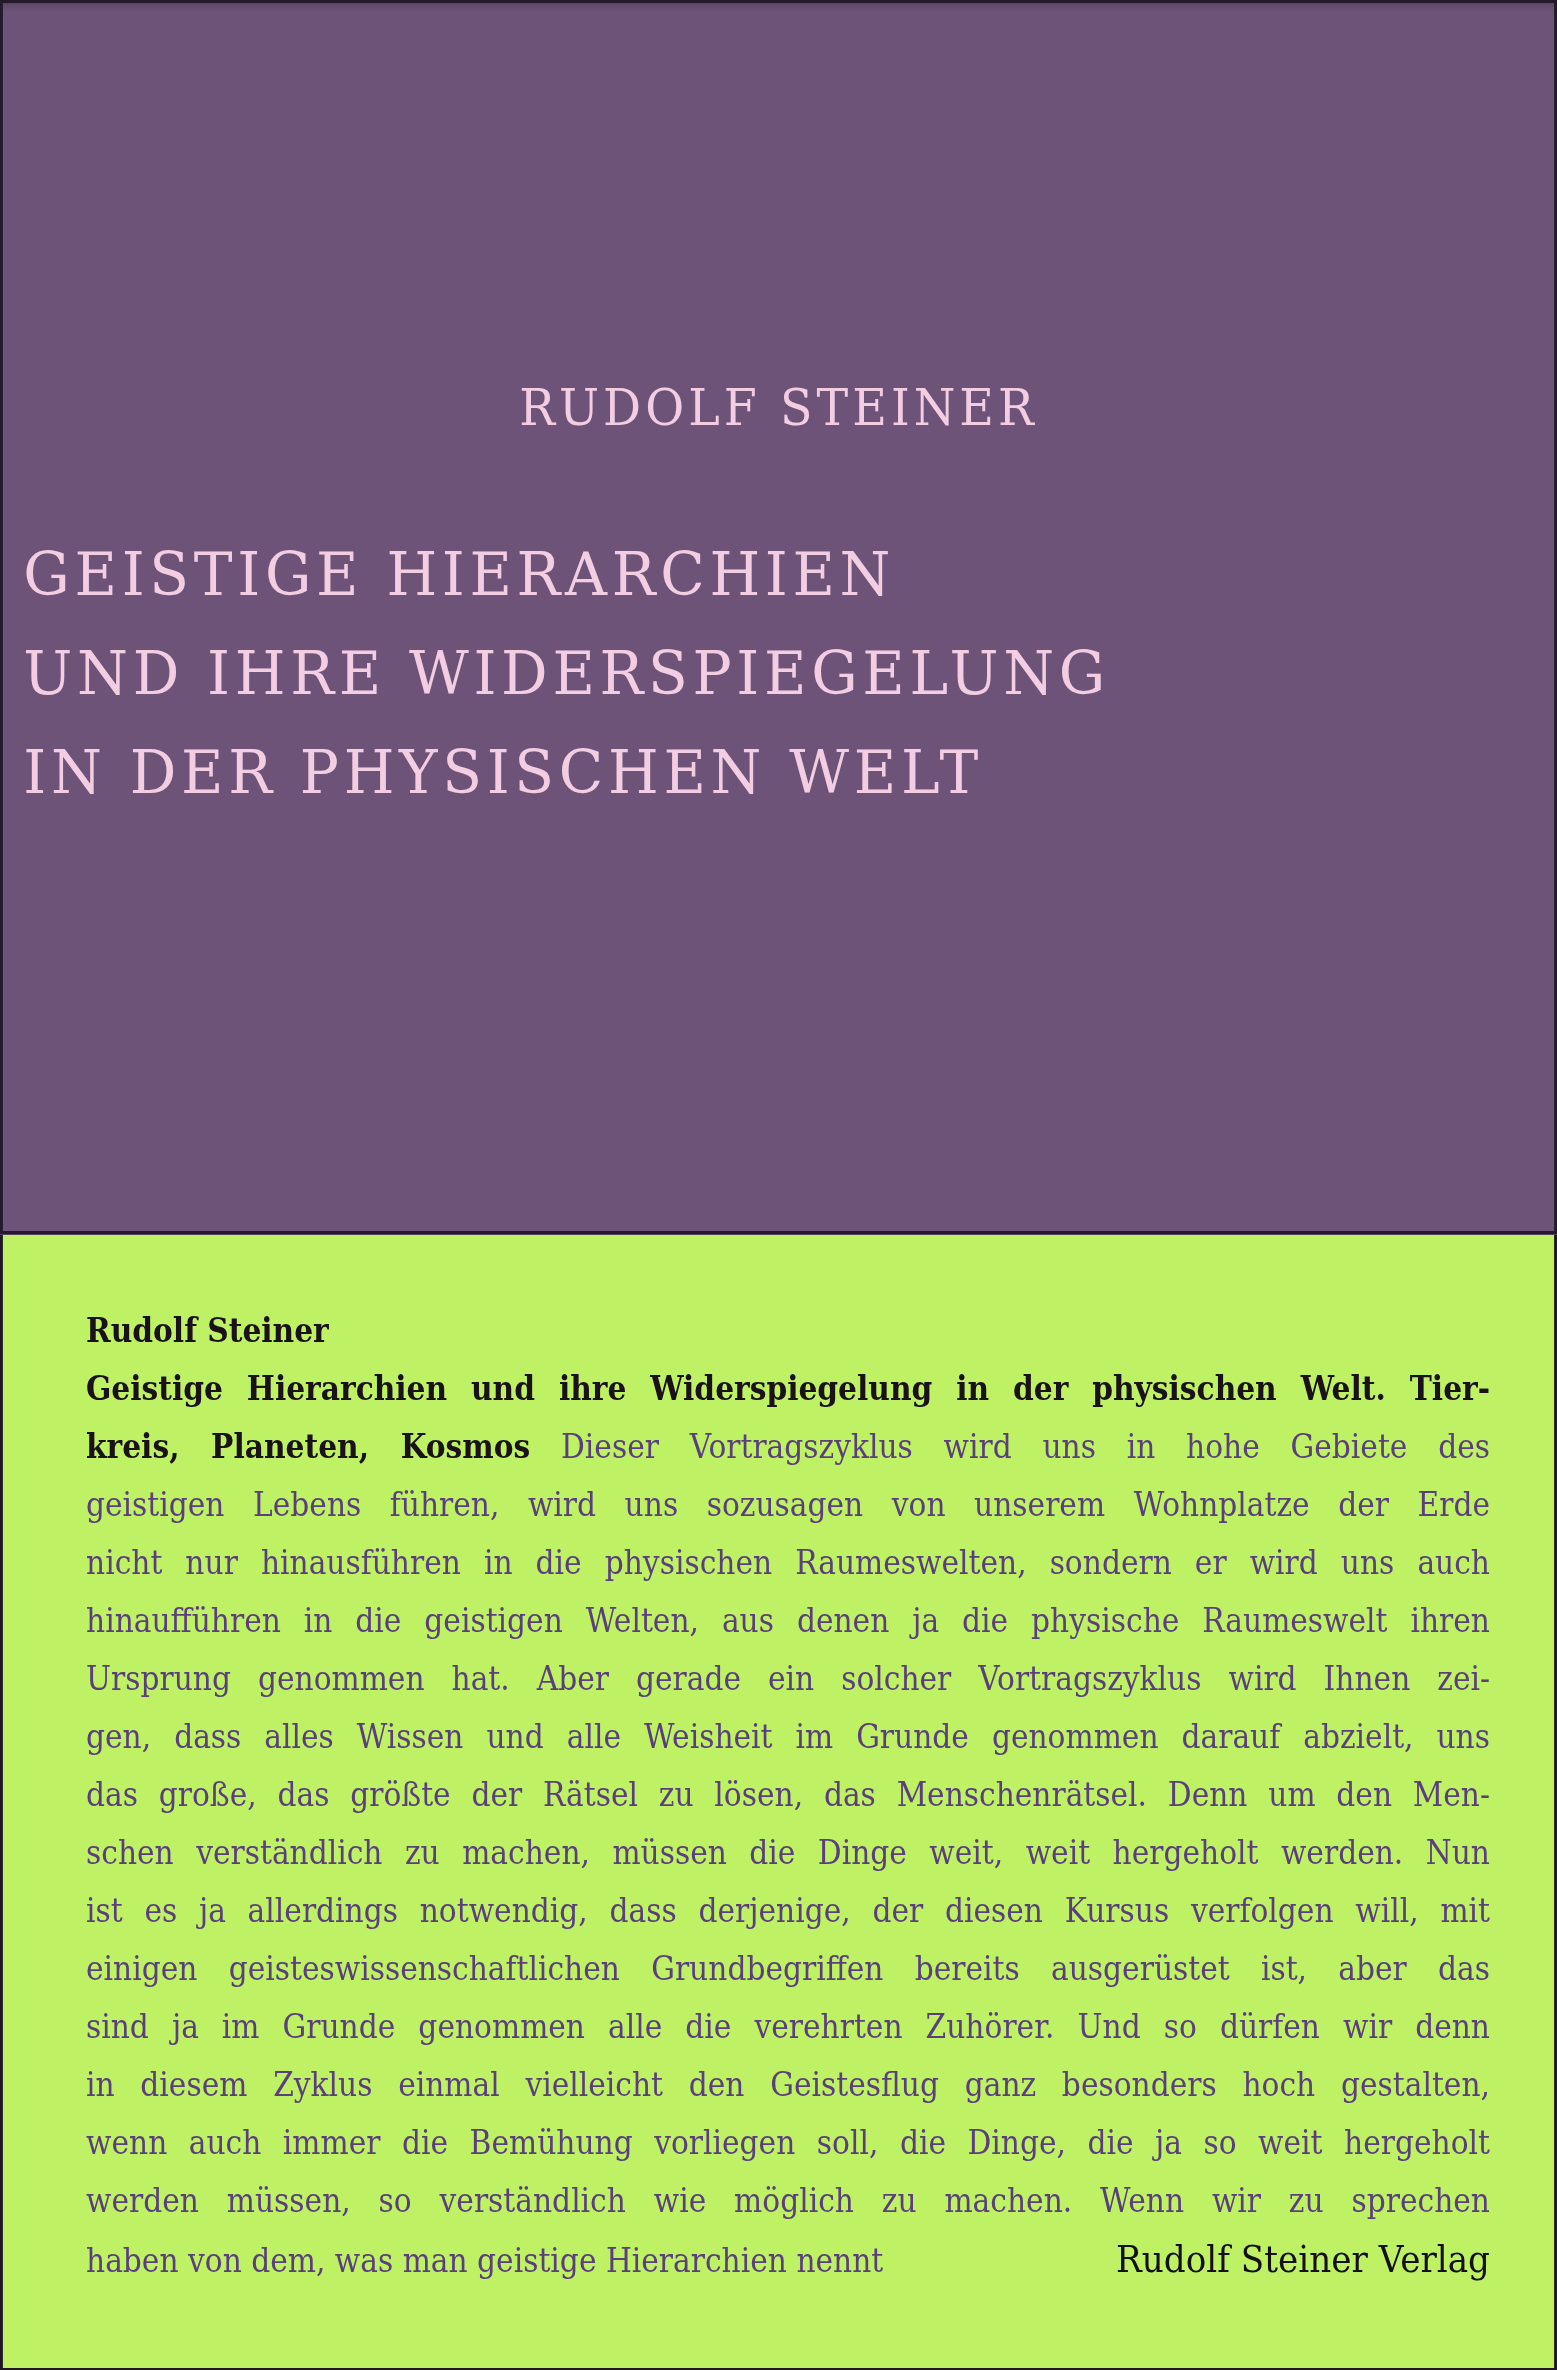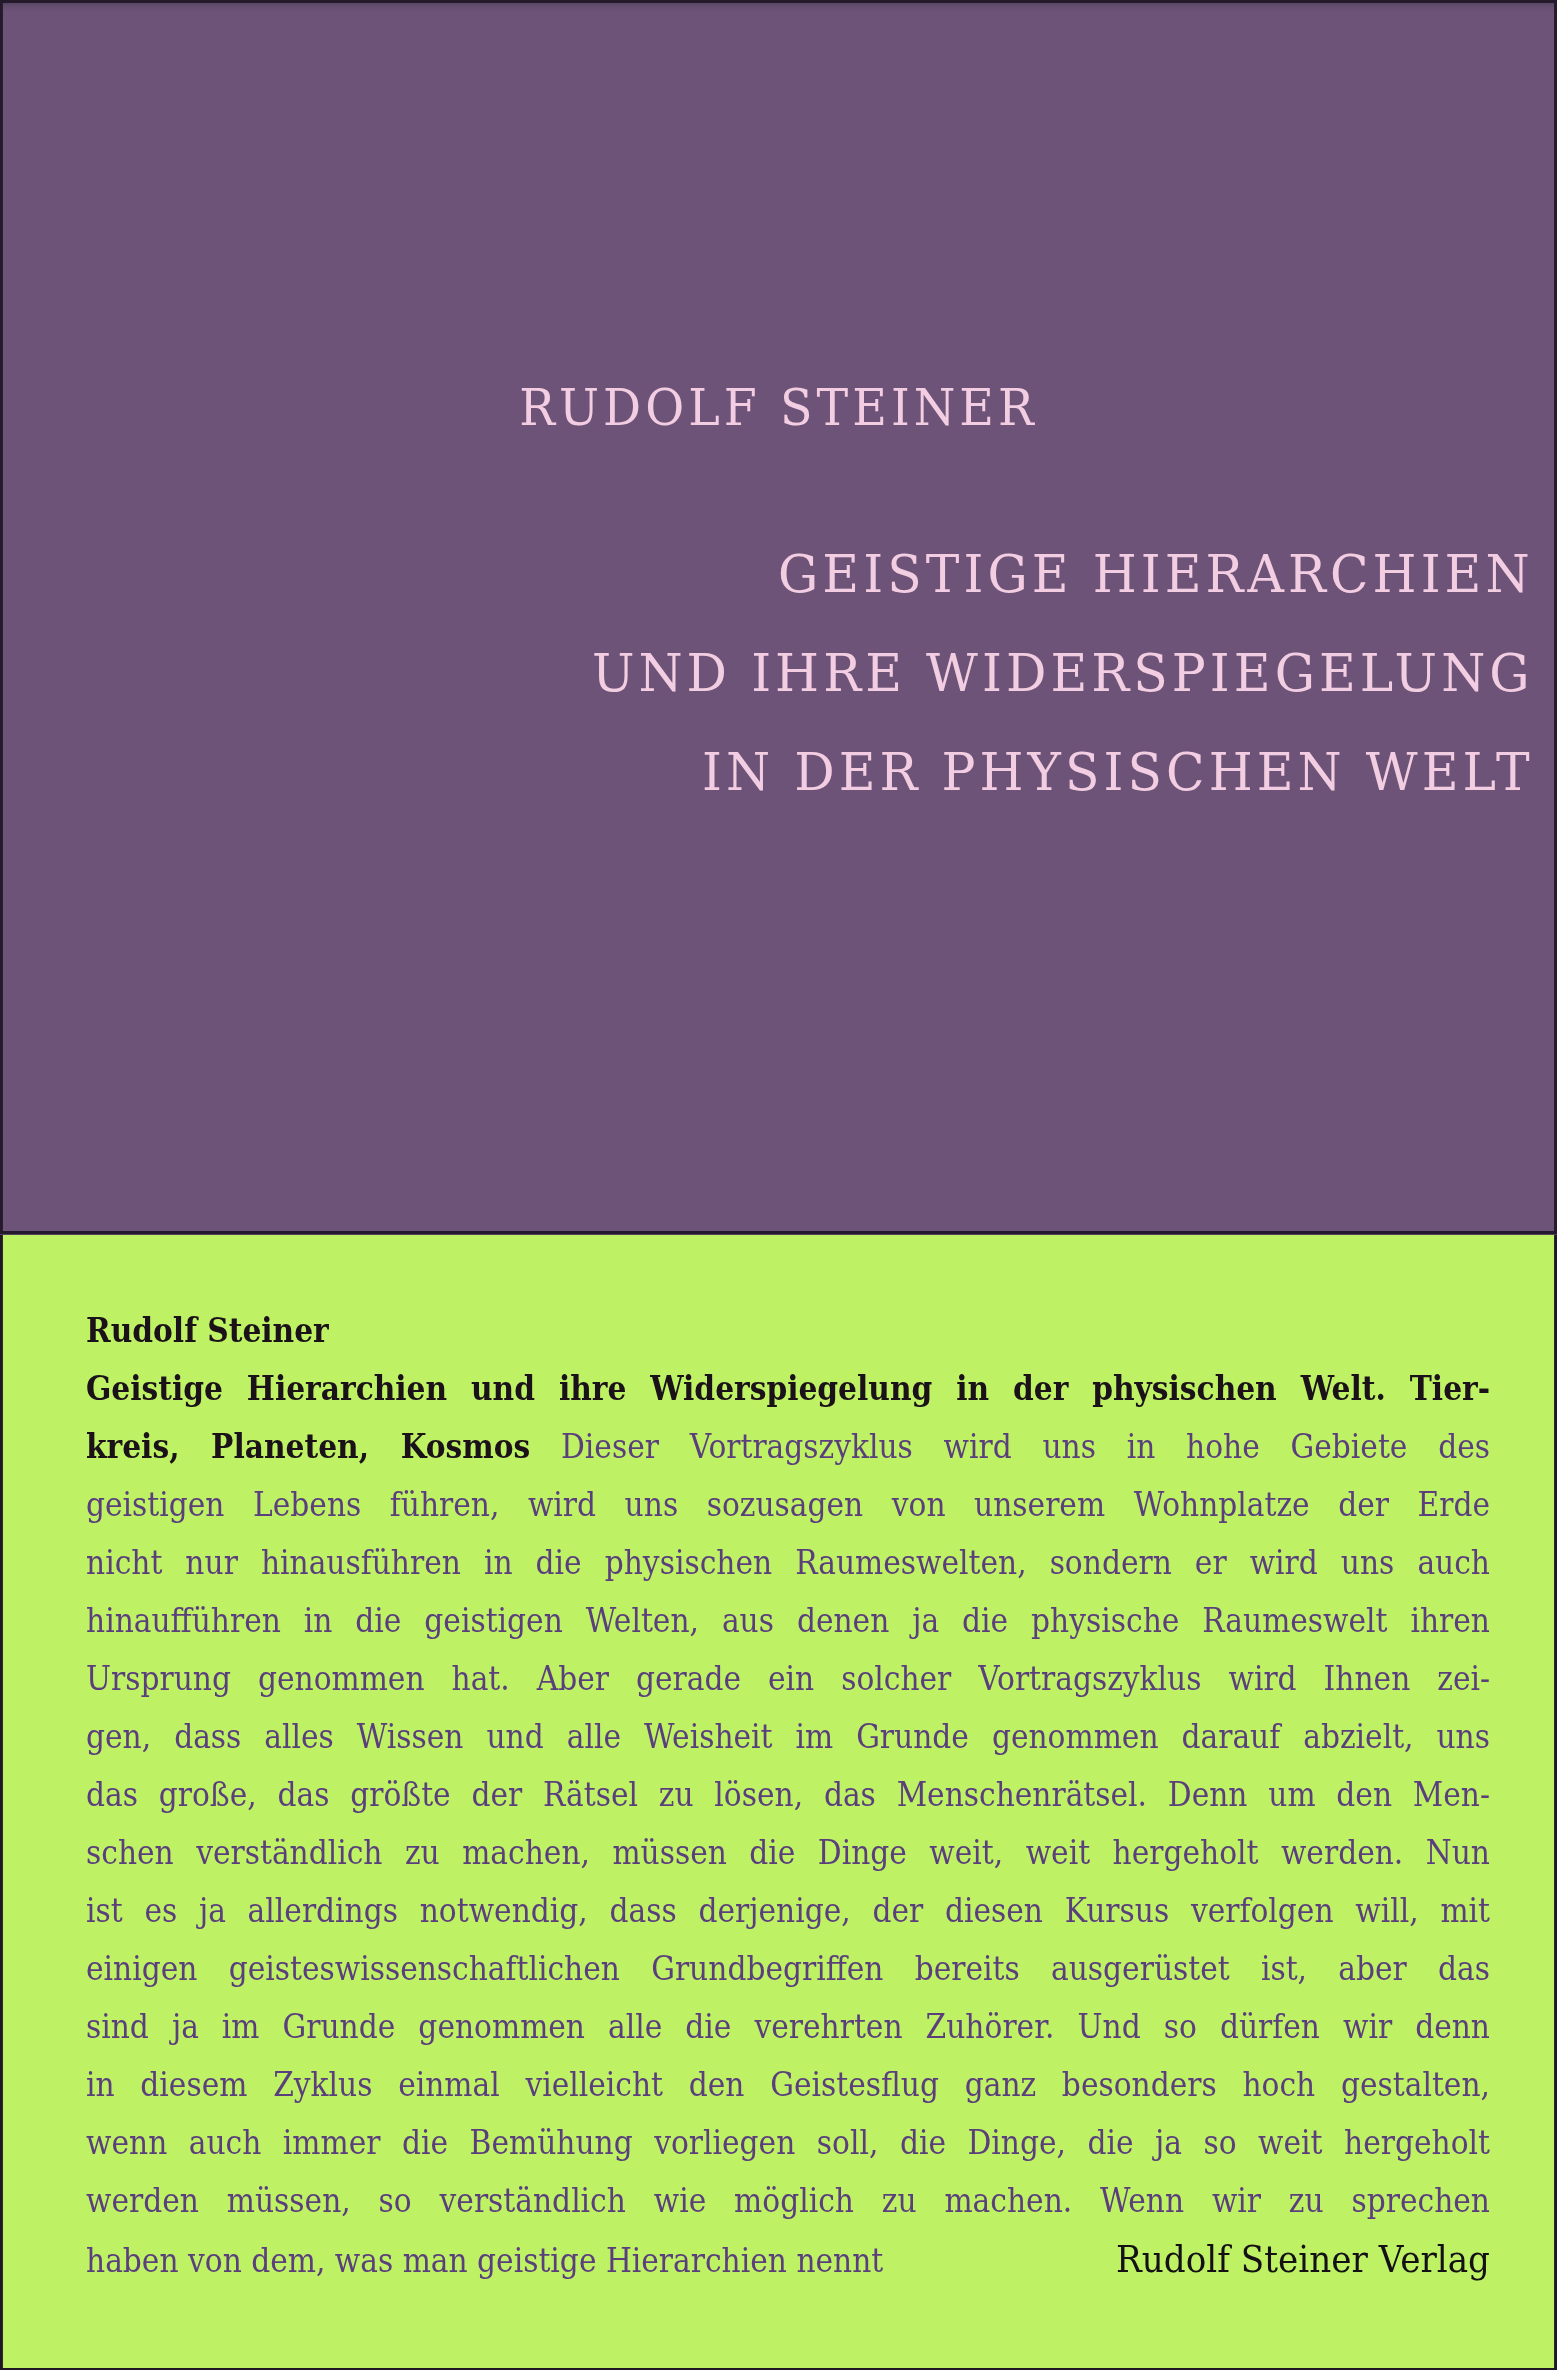--- a/index.html
+++ b/index.html
@@ -22,22 +22,22 @@
   .cover-author{
     position:absolute;top:383px;left:0;width:100%;
     text-align:center;
     font-size:50px;line-height:50px;
     letter-spacing:0.085em;
     color:#f3cde2;
     transform:scaleX(0.95);
   }
   .cover-title{
     position:absolute;top:525px;left:0;width:100%;
-    text-align:right;
-    font-size:52px;
+    text-align:left;
+    font-size:60px;
     letter-spacing:0.08em;
     color:#f3cde2;
   }
   .cover-title .tline{line-height:99px;transform:scaleX(0.97);}
   
   .blurb{
     position:absolute;left:86px;top:1302px;
     width:1404px;
     font-size:33px;
     color:#5b3f7d;

